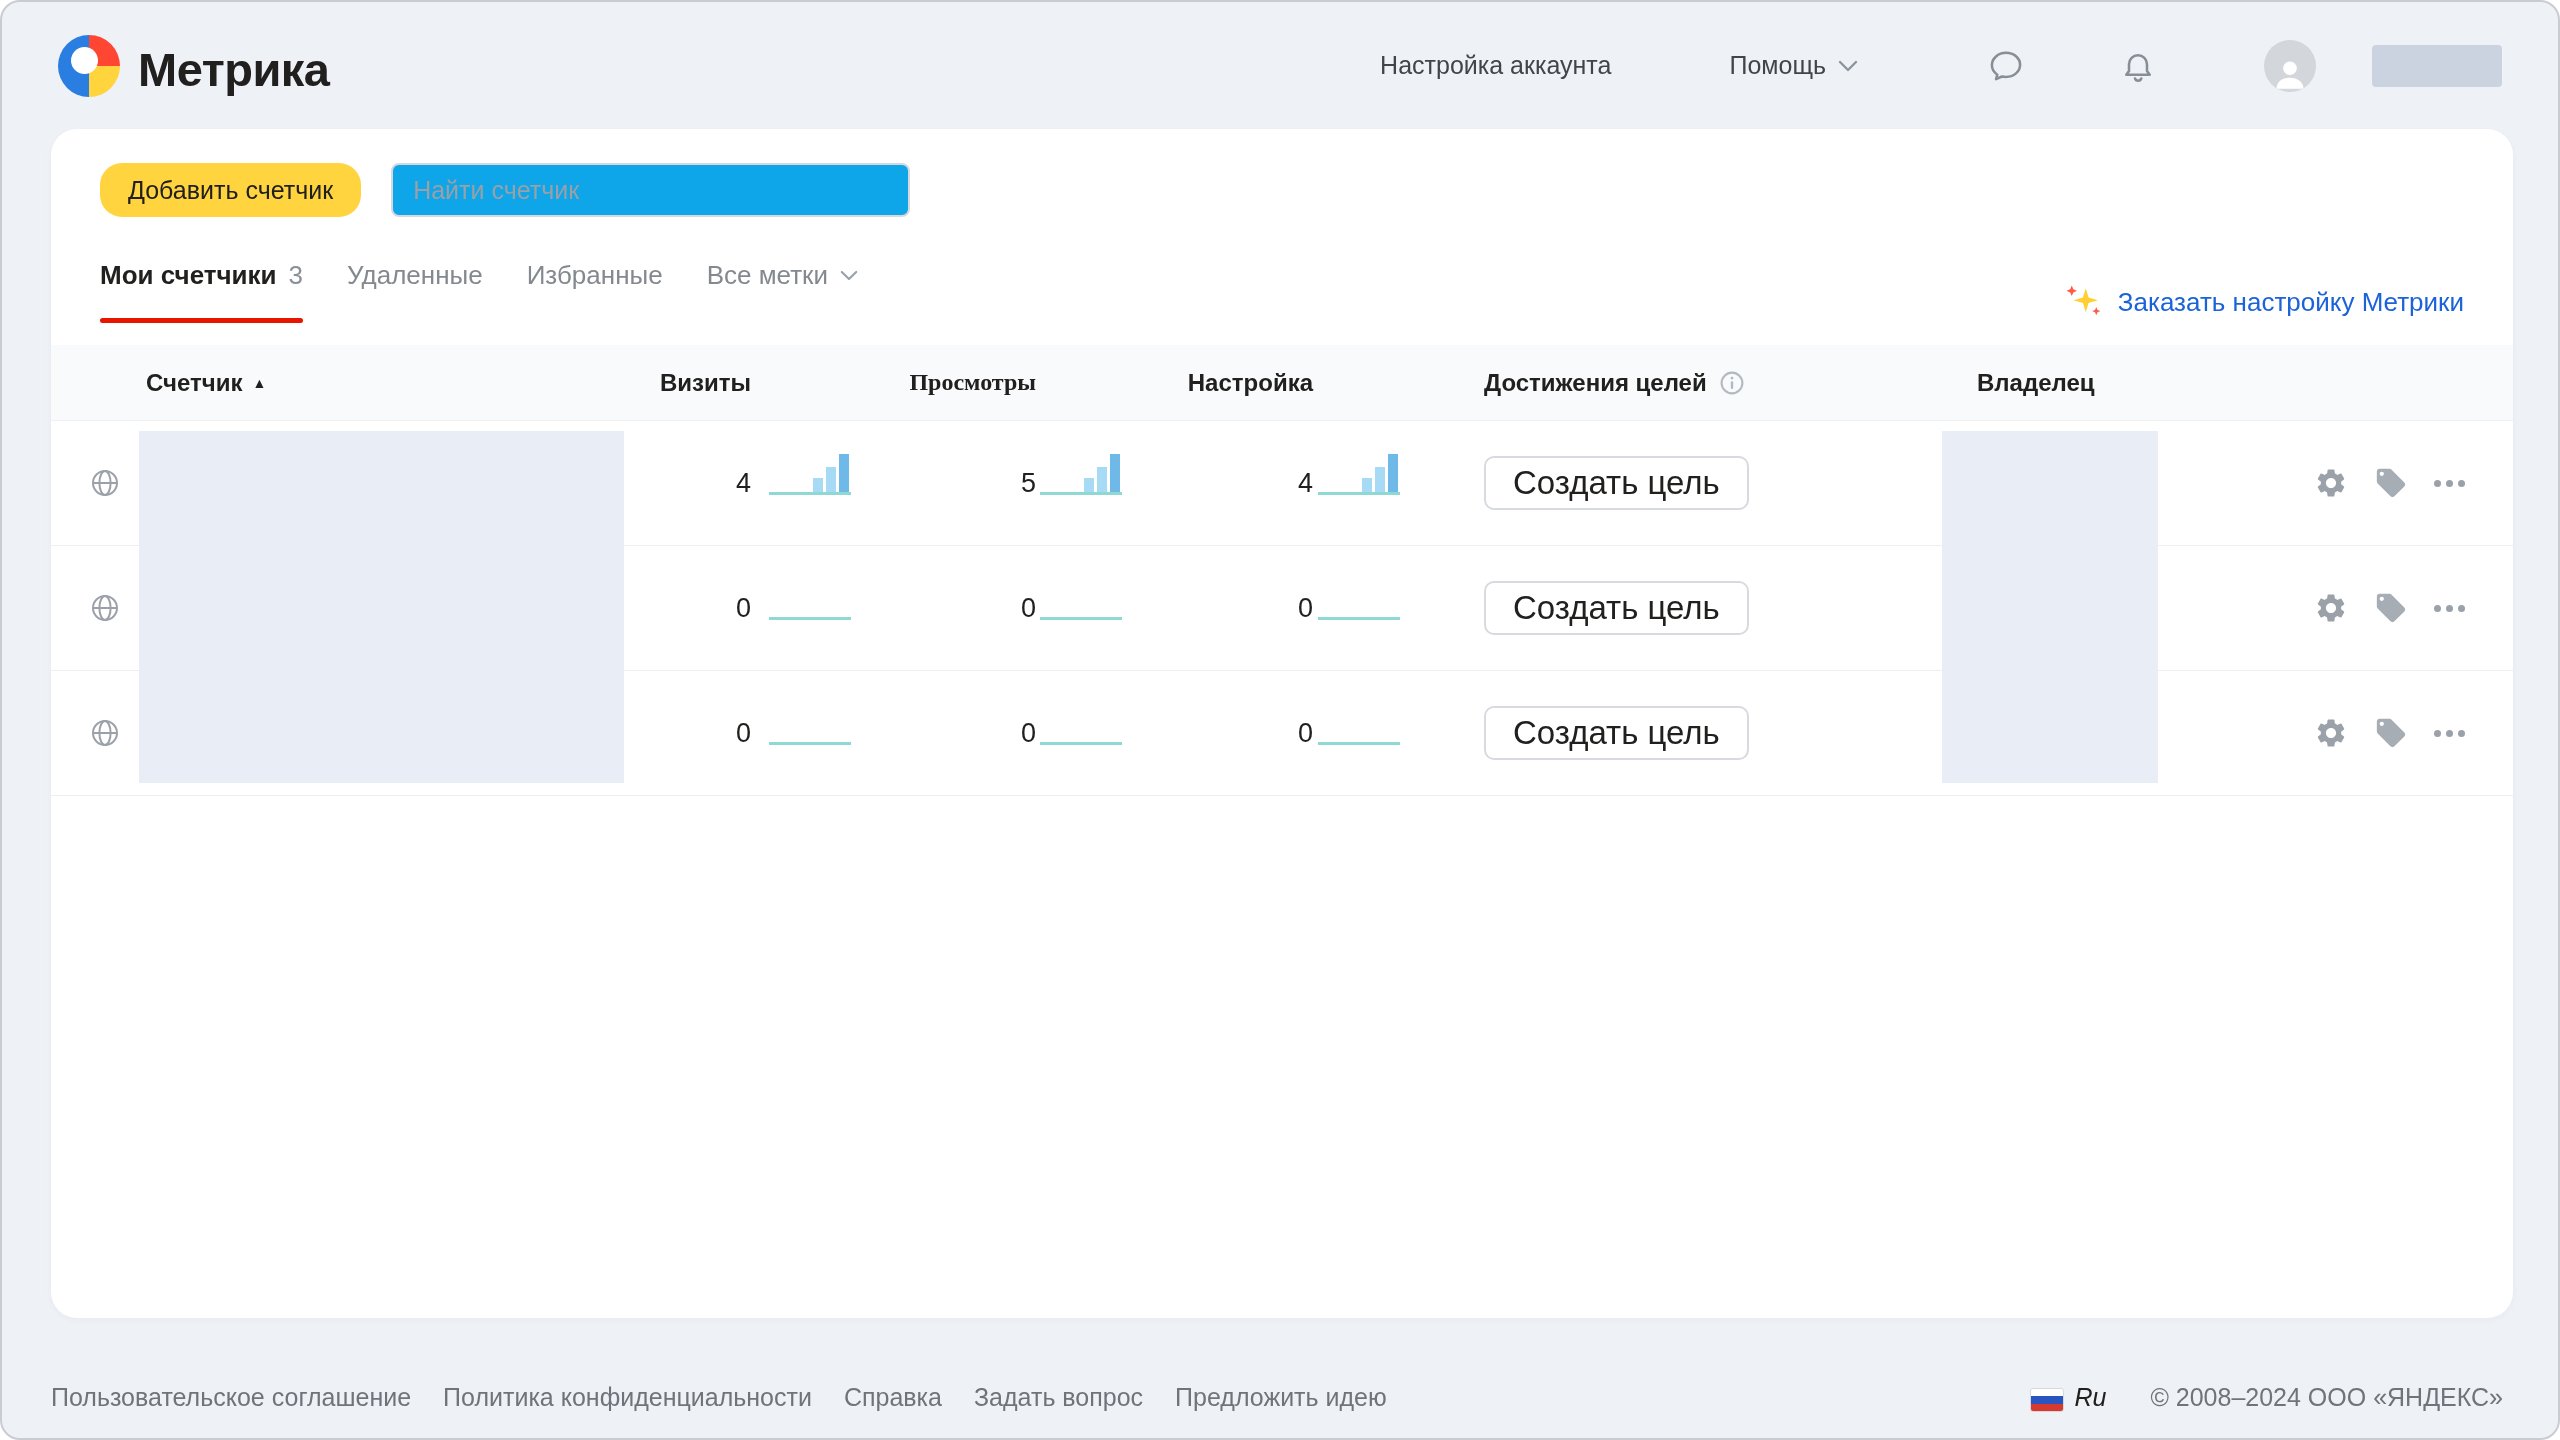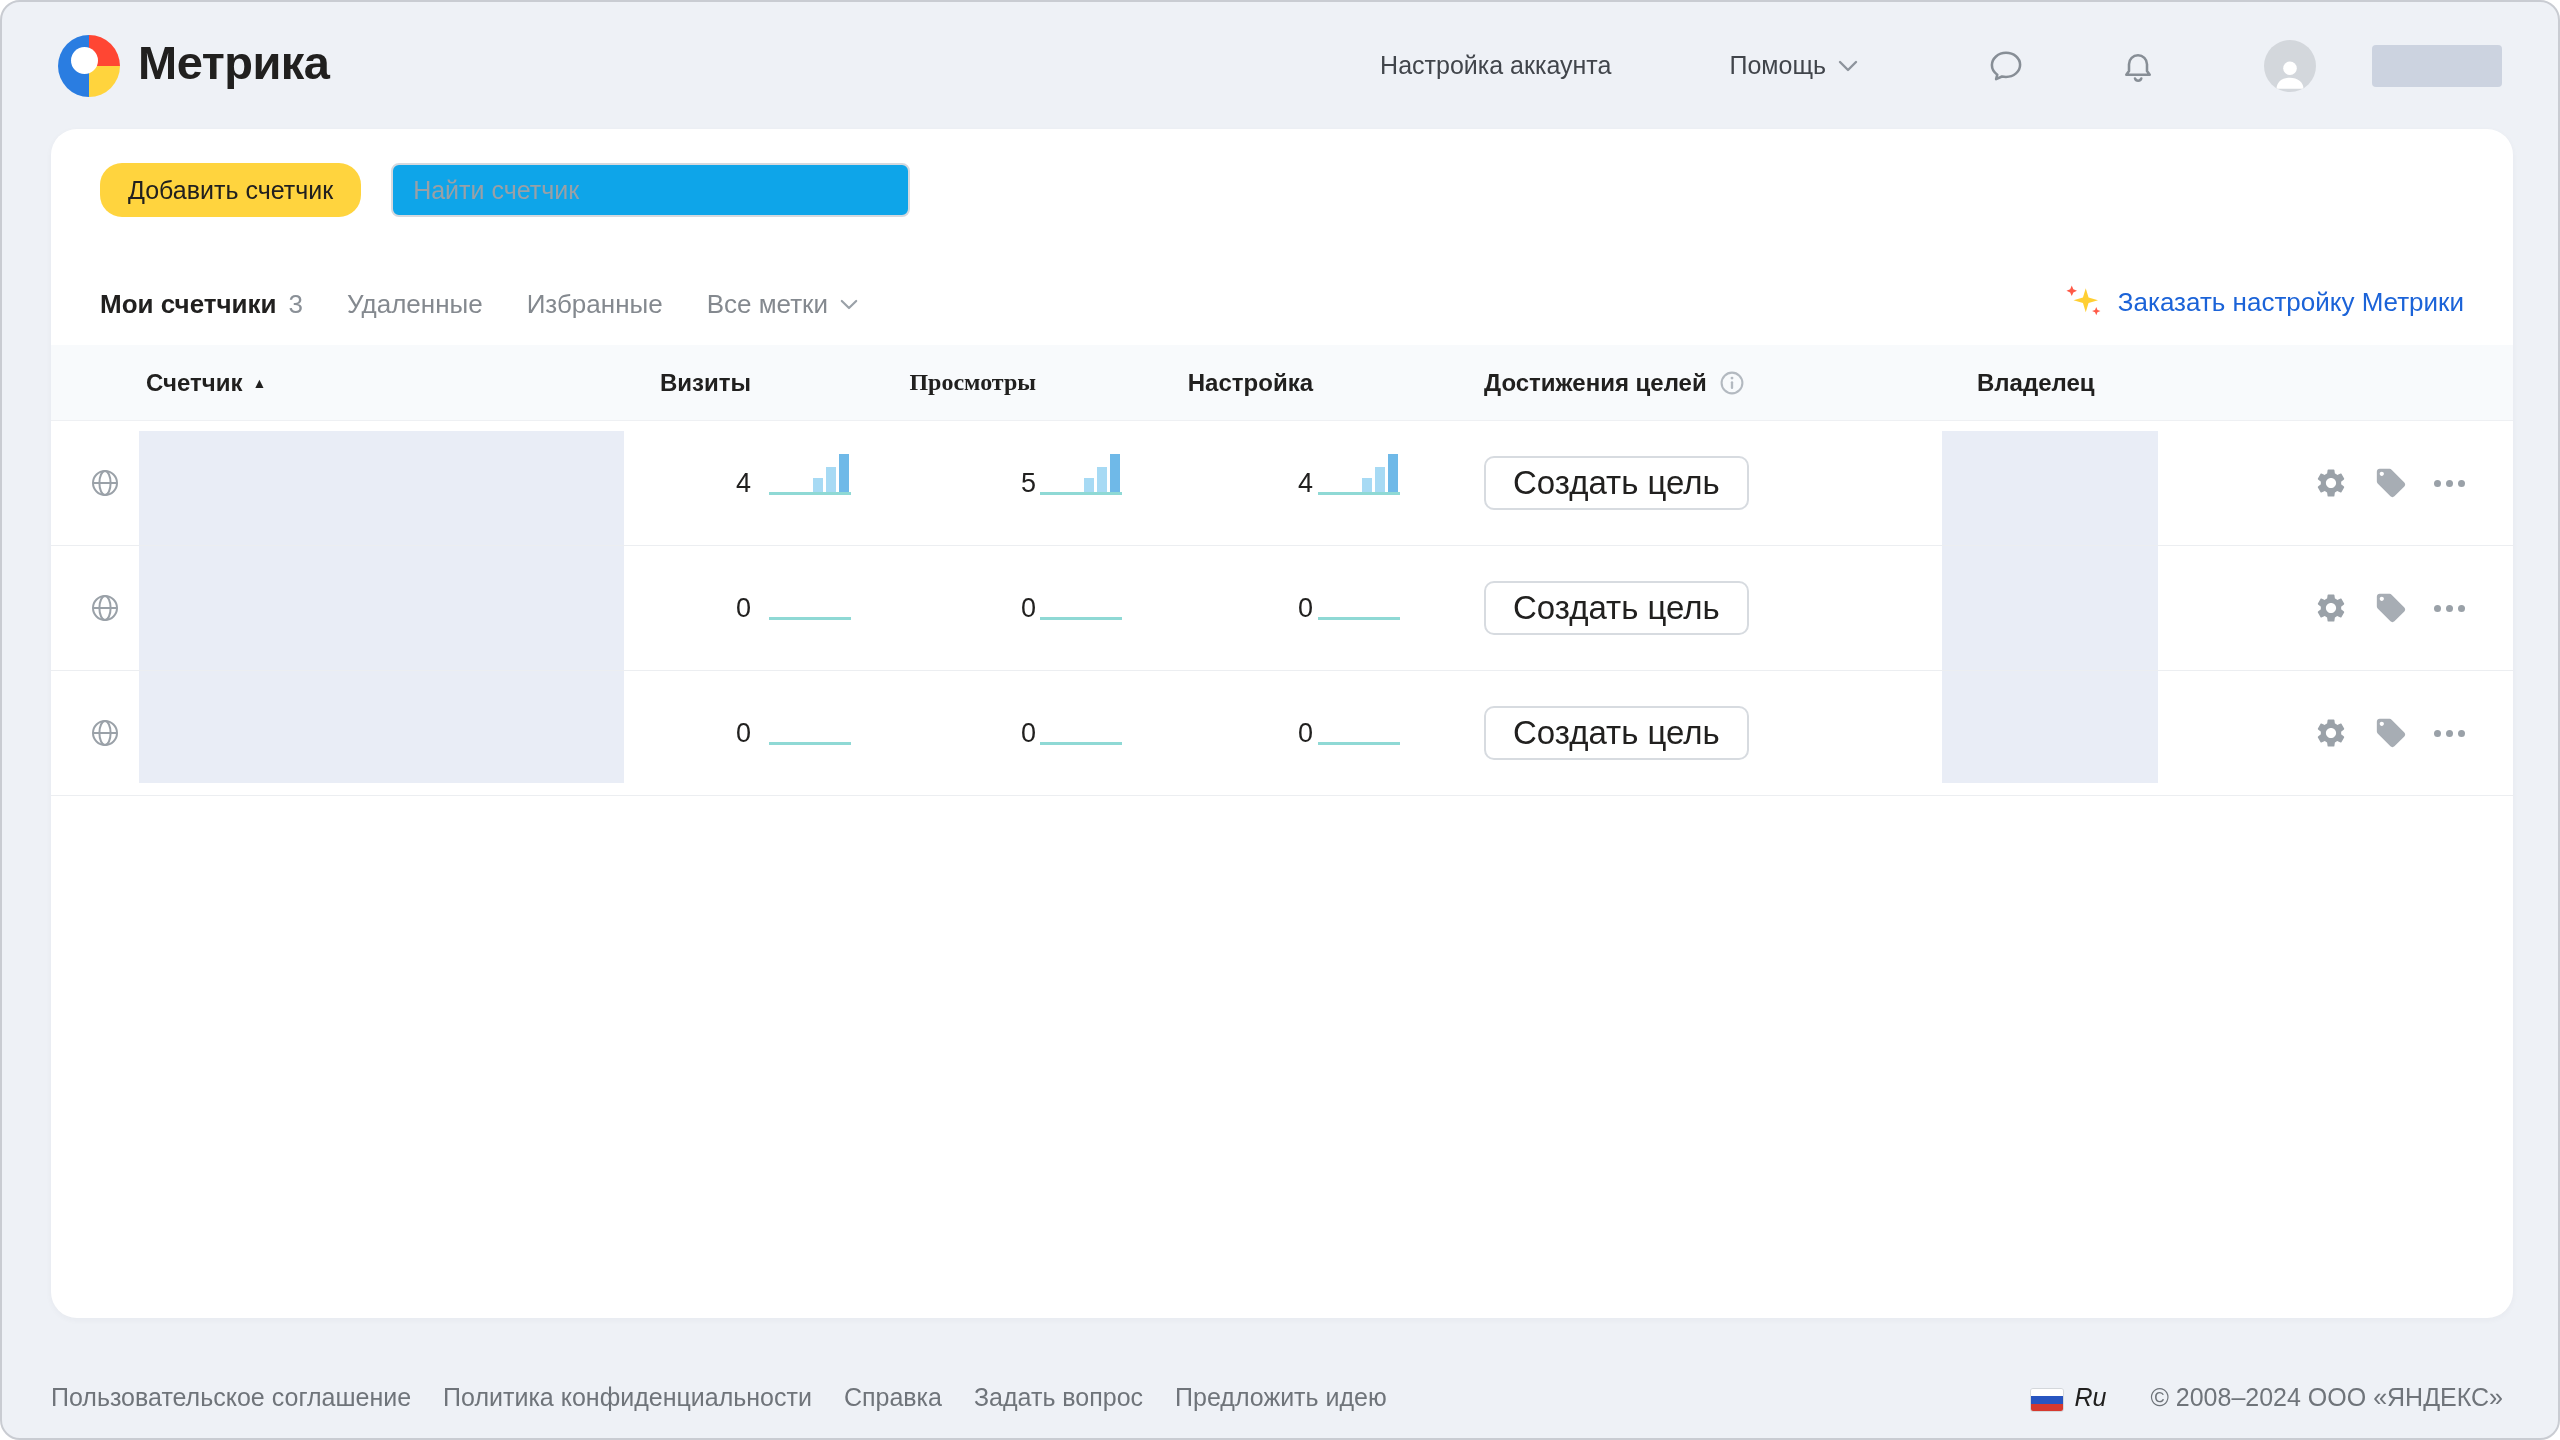--- a/index.html
+++ b/index.html
@@ -10,21 +10,21 @@
     position:relative; width:2560px; height:1440px;
     background:#eef1f6; border:2px solid #c9ccd2; border-radius:20px;
     overflow:hidden; color:#21201f;
   }
 
   
   .top-bar{
     position:absolute; top:0; left:0; width:100%; height:127px;
     display:flex; align-items:center; padding:0 56px;
   }
-  .logo{ display:flex; align-items:flex-start; gap:18px; }
+  .logo{ display:flex; align-items:flex-end; gap:18px; }
   .logo-mark{
     width:62px; height:62px; border-radius:50%;
     background:conic-gradient(from 0deg,#ff4633 0 25%,#ffd43d 25% 50%,#2a7de1 50% 100%);
     position:relative;
   }
   .logo-mark::after{
     content:""; position:absolute; left:13px; top:12px; width:27px; height:27px;
     border-radius:50%; background:#ffffff;
   }
   .logo-text{ font-size:47px; font-weight:700; letter-spacing:-0.5px; }
@@ -58,21 +58,21 @@
     background:#ffd43e; font-size:25px; font-family:inherit; color:#21201f;
     cursor:pointer; white-space:nowrap;
   }
   .search-input{
     width:519px; height:54px; border:2px solid #d5d9de; border-radius:8px;
     padding:0 20px; font-size:25px; font-family:inherit; color:#21201f; background:#0ea5e9;
   }
   .search-input::placeholder{ color:#9aa0a6; }
 
   
-  .tabs{ position:absolute; top:156px; left:49px; height:67px; display:flex; gap:44px; align-items:flex-start; }
+  .tabs{ position:absolute; top:127px; left:49px; height:67px; display:flex; gap:44px; align-items:flex-start; }
   .tab{ position:relative; height:100%; display:flex; align-items:flex-start; gap:12px;
         font-size:26px; color:#84898f; cursor:pointer; white-space:nowrap; padding-top:2px; }
   .tab .tab-label{ line-height:34px; }
   .tab.active .tab-label{ color:#21201f; font-weight:700; }
   .tab .tab-count{ line-height:34px; color:#8a9097; }
   .tab.active::after{
     content:""; position:absolute; left:0; right:0; bottom:0; height:5px;
     background:#e81600; border-radius:3px;
   }
   .tab .chev{ margin-top:12px; }

